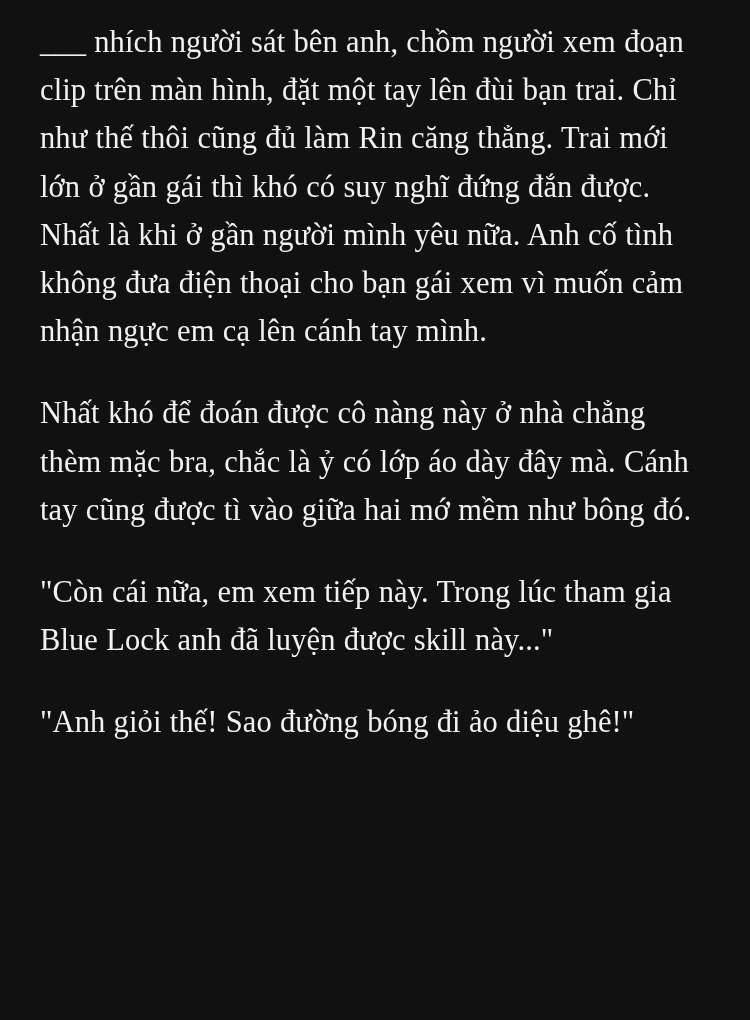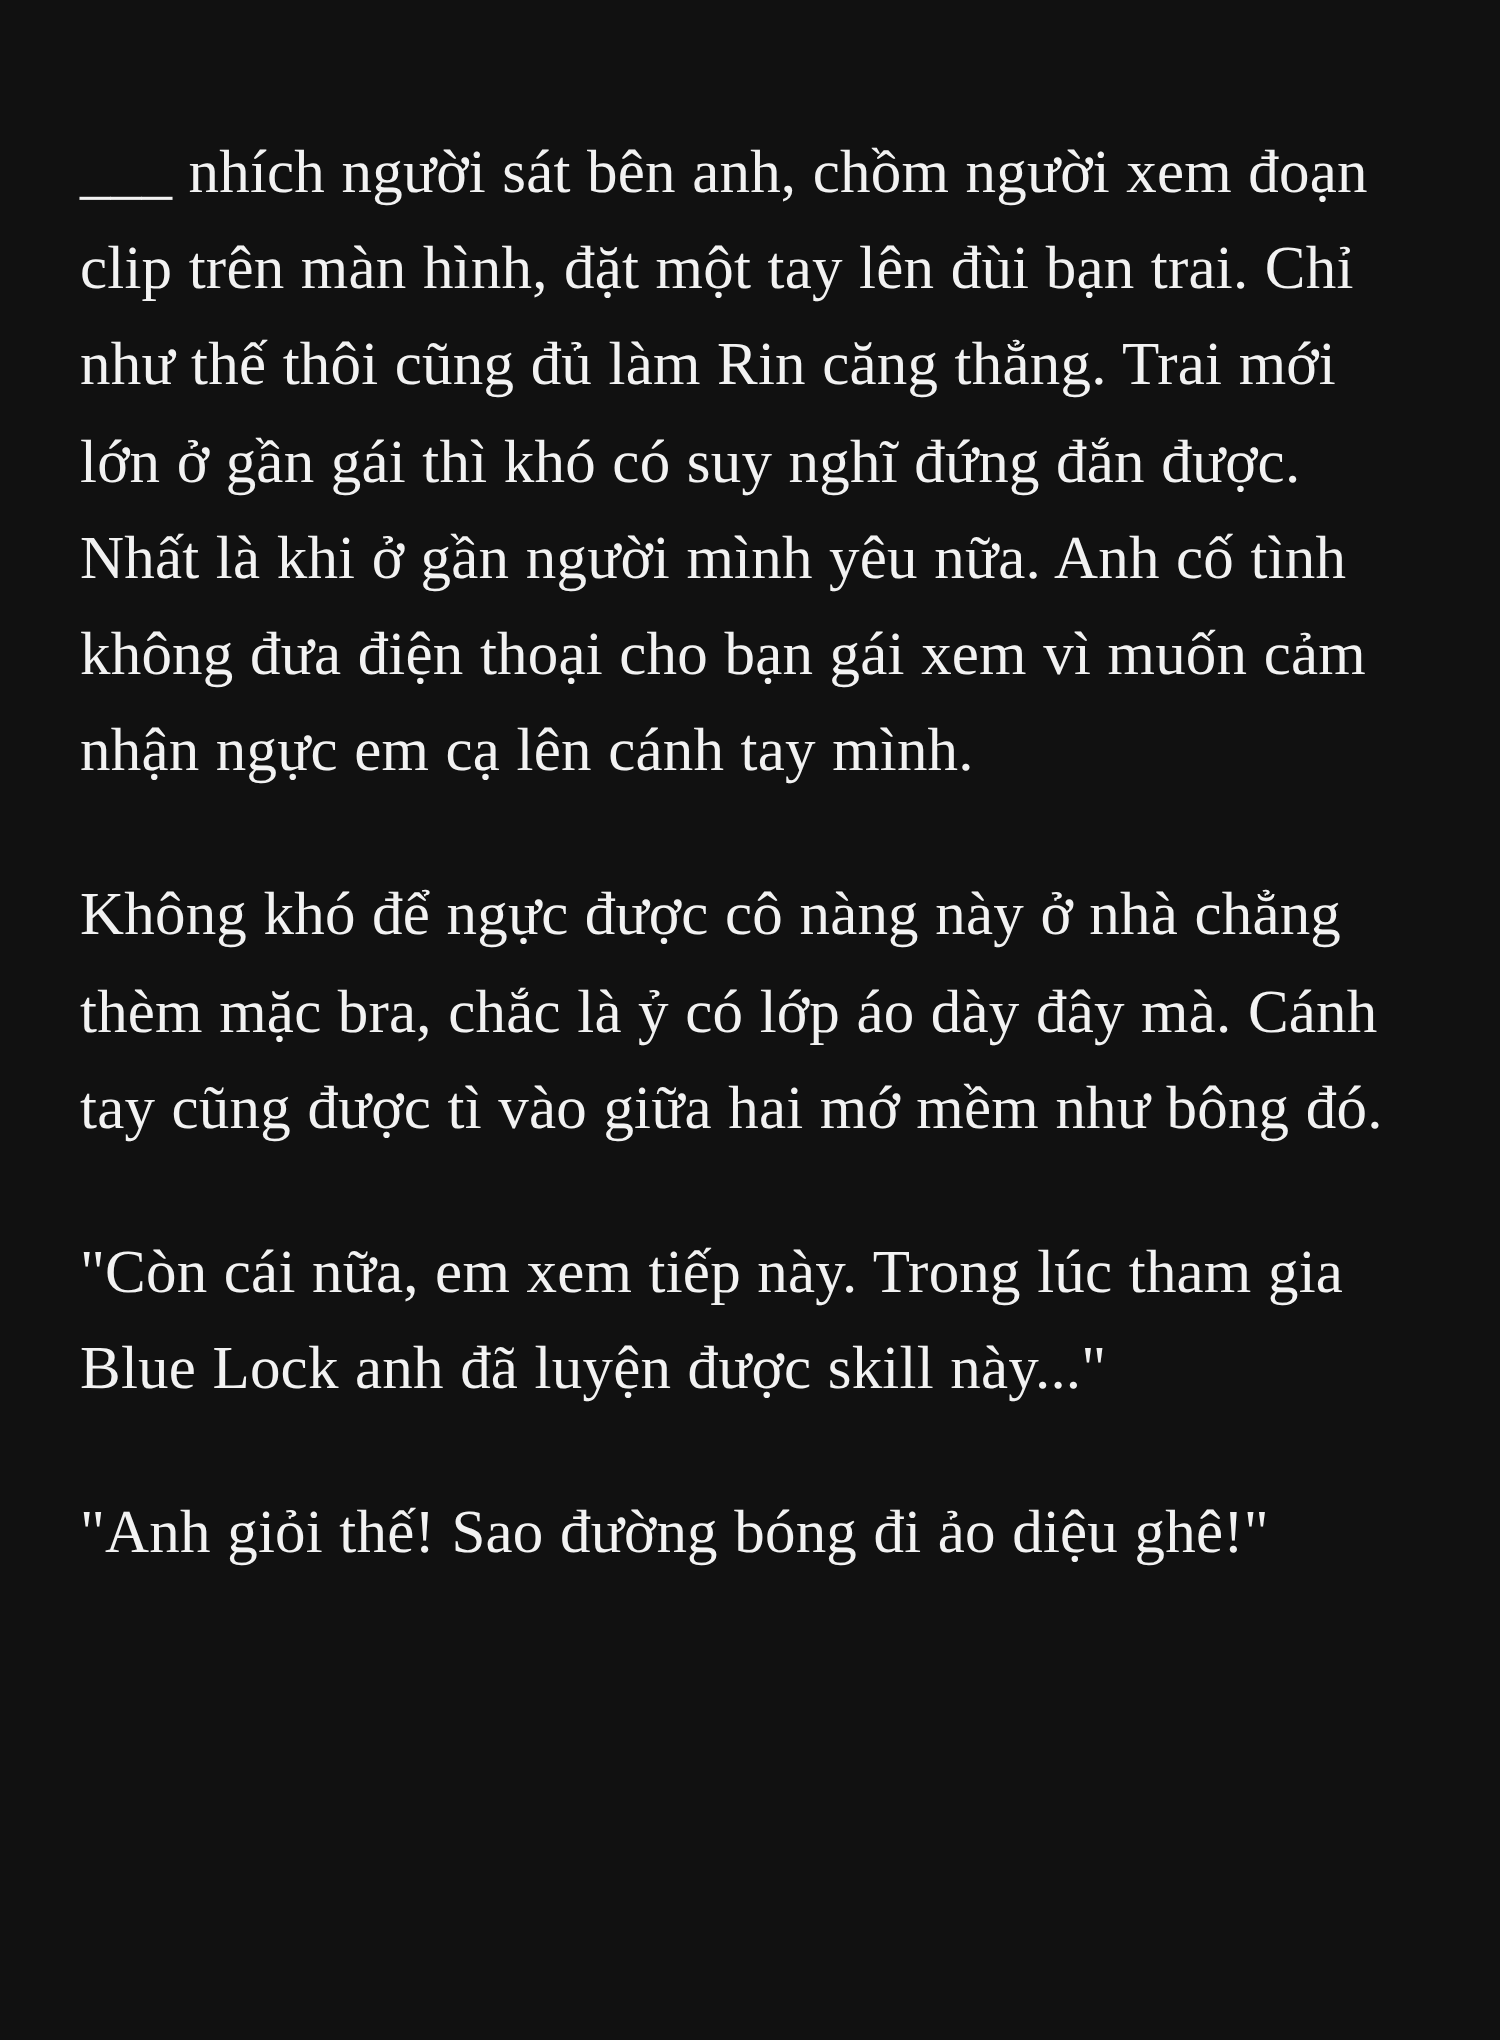--- a/index.html
+++ b/index.html
@@ -20,35 +20,34 @@
     padding: 18px 40px 0 40px;
   }
   .reader-text {
     font-family: "Liberation Serif", "DejaVu Serif", serif;
     color: #f2f2f2;
     font-size: 30.5px;
     line-height: 1.58;
     letter-spacing: 0.1px;
     text-align: left;
     word-spacing: 0.5px;
-    margin-top: 44px;
   }
   .para {
     margin: 0 0 34px 0;
   }
   .para:last-child {
     margin-bottom: 0;
   }
   .para.indented {
     text-indent: 0;
   }
 </style>
 </head>
 <body>
 
 <div class="page">
   <div class="reader-text">
     <p class="para indented">___ nhích người sát bên anh, chồm người xem đoạn clip trên màn hình, đặt một tay lên đùi bạn trai. Chỉ như thế thôi cũng đủ làm Rin căng thẳng. Trai mới lớn ở gần gái thì khó có suy nghĩ đứng đắn được. Nhất là khi ở gần người mình yêu nữa. Anh cố tình không đưa điện thoại cho bạn gái xem vì muốn cảm nhận ngực em cạ lên cánh tay mình.</p>
-    <p class="para">Không khó để ngực được cô nàng này ở nhà chẳng thèm mặc bra, chắc là ỷ có lớp áo dày đây mà. Cánh tay cũng được tì vào giữa hai mớ mềm như bông đó.</p>
+    <p class="para">Nhất khó để đoán được cô nàng này ở nhà chẳng thèm mặc bra, chắc là ỷ có lớp áo dày đây mà. Cánh tay cũng được tì vào giữa hai mớ mềm như bông đó.</p>
     <p class="para">"Còn cái nữa, em xem tiếp này. Trong lúc tham gia Blue Lock anh đã luyện được skill này..."</p>
     <p class="para">"Anh giỏi thế! Sao đường bóng đi ảo diệu ghê!"</p>
   </div>
 </div>
 
 </body></html>

